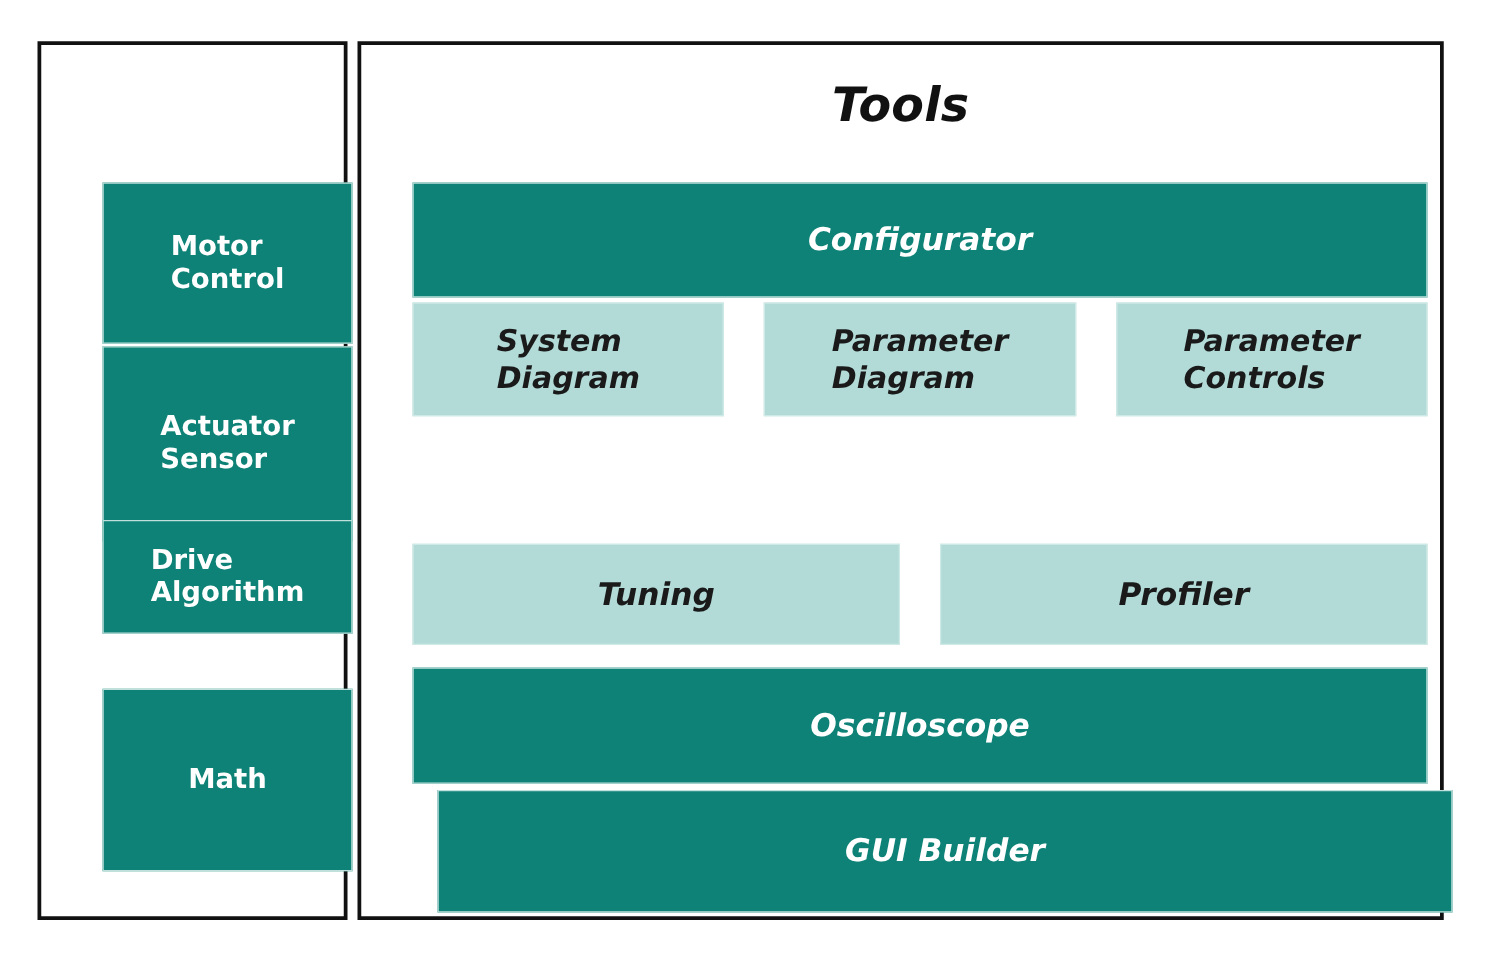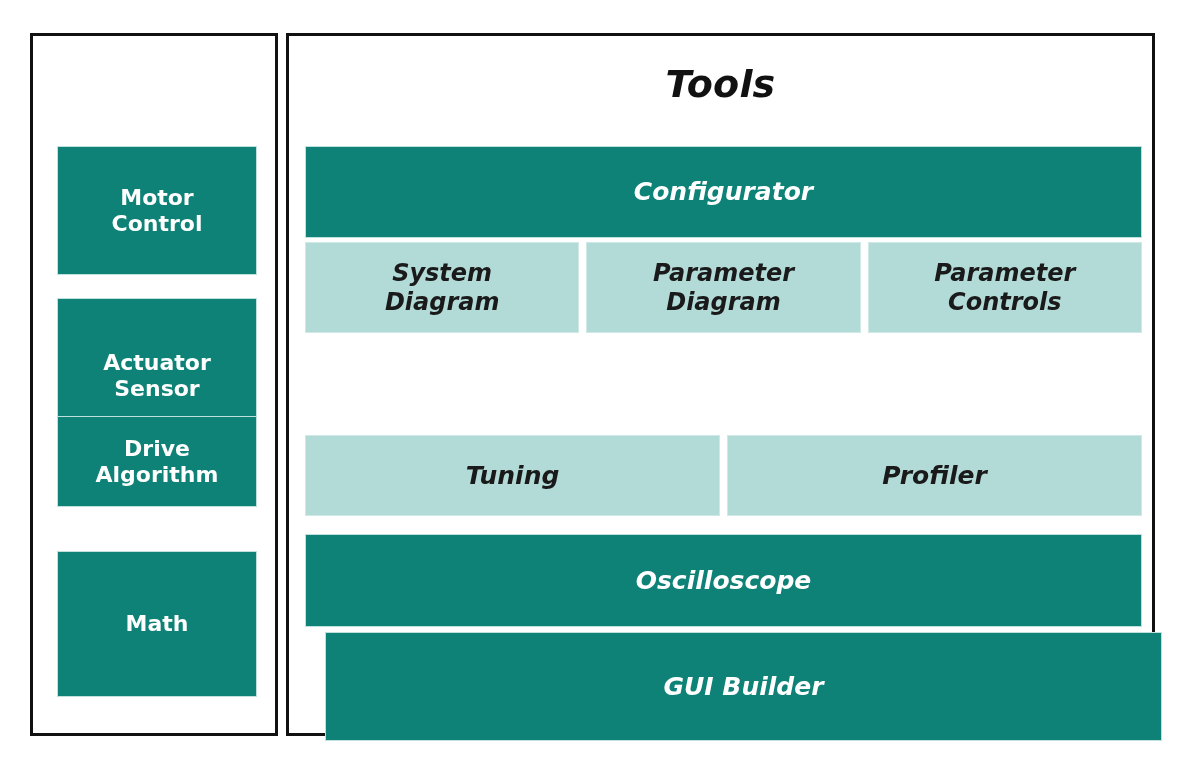--- a/index.html
+++ b/index.html
@@ -60,40 +60,40 @@
     font-size: 38px;
   }
 
   
   .block {
     position: absolute;
     box-sizing: border-box;
     display: flex;
     align-items: center;
     justify-content: center;
-    text-align: center;
     line-height: 1.18;
     font-weight: bold;
     white-space: pre-line;
+    margin-left: 25px;
   }
   .block.dark {
     background: #0e8276;
     color: #ffffff;
     border: 1px solid #bfe0dc;
   }
   .block.light {
     background: #b2dbd8;
     color: #1a1a1a;
     border: 1px solid #cfe9e6;
   }
 
   
   .fw-block { left: 24px; width: 200px; font-size: 22px; }
   #fw-0 { top: 110px;  height: 129px; }
-  #fw-1 { top: 262px;  height: 156px; }
+  #fw-1 { top: 241px;  height: 156px; }
   #fw-2 { top: 380px;  height: 91px; }
   #fw-3 { top: 515px;  height: 146px; }
 
   
   .tools-row {
     position: absolute;
     left: 16px;
     width: 837px;
     display: flex;
     gap: 7px;
@@ -102,21 +102,21 @@
     position: relative;
     left: auto; top: auto;
     height: 100%;
     font-size: 25px;
   }
   #row-configurator { top: 110px; height: 92px; }
   #row-diagrams     { top: 206px; height: 91px; }
   #row-testbench    { top: 302px; height: 92px; }
   #row-tuneprof     { top: 399px; height: 81px; }
   #row-oscilloscope { top: 498px; height: 93px; }
-  #row-guibuilder   { top: 596px; height: 109px; padding-left: 20px; }
+  #row-guibuilder   { top: 596px; height: 98px; padding-left: 20px; }
 
   #row-diagrams .block { font-size: 24px; }
   #row-tuneprof .block { font-size: 25px; }
 </style>
 </head>
 <body>
 
 <div id="canvas">
 
   <div class="panel" id="firmware-panel">

